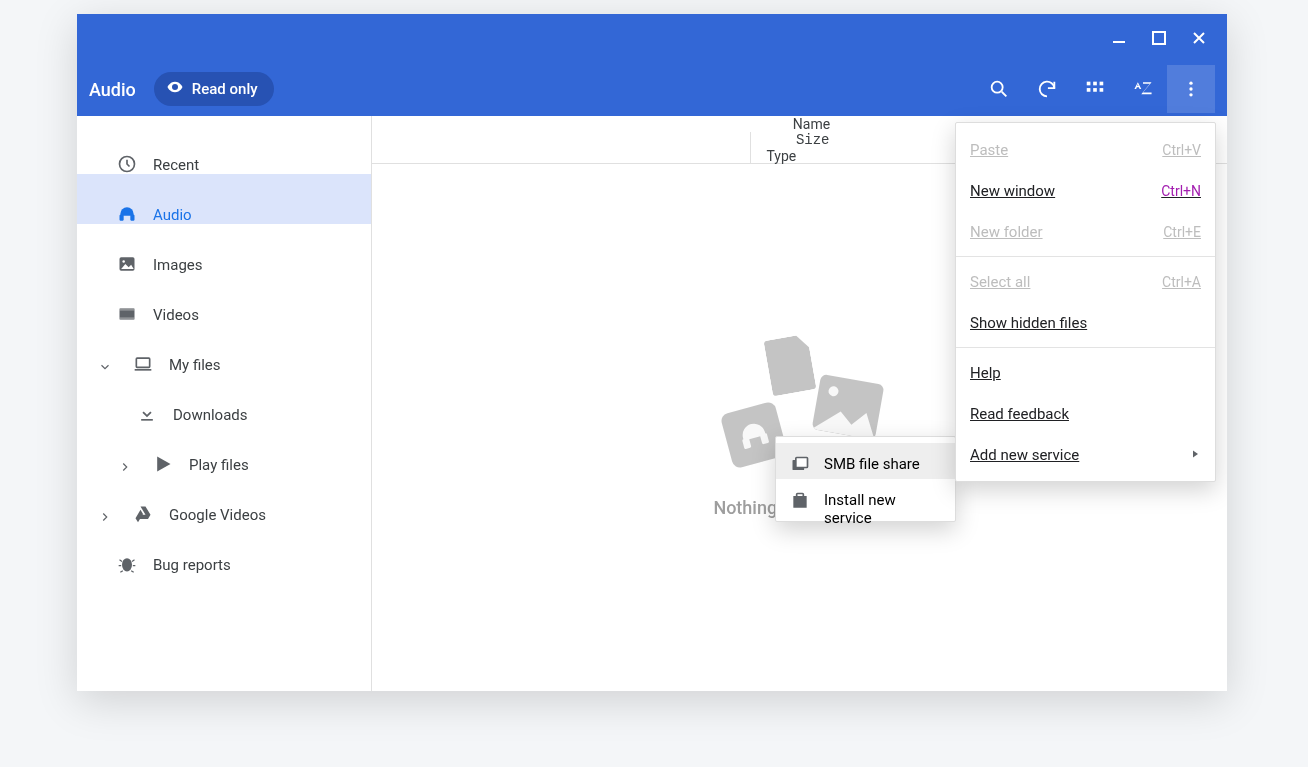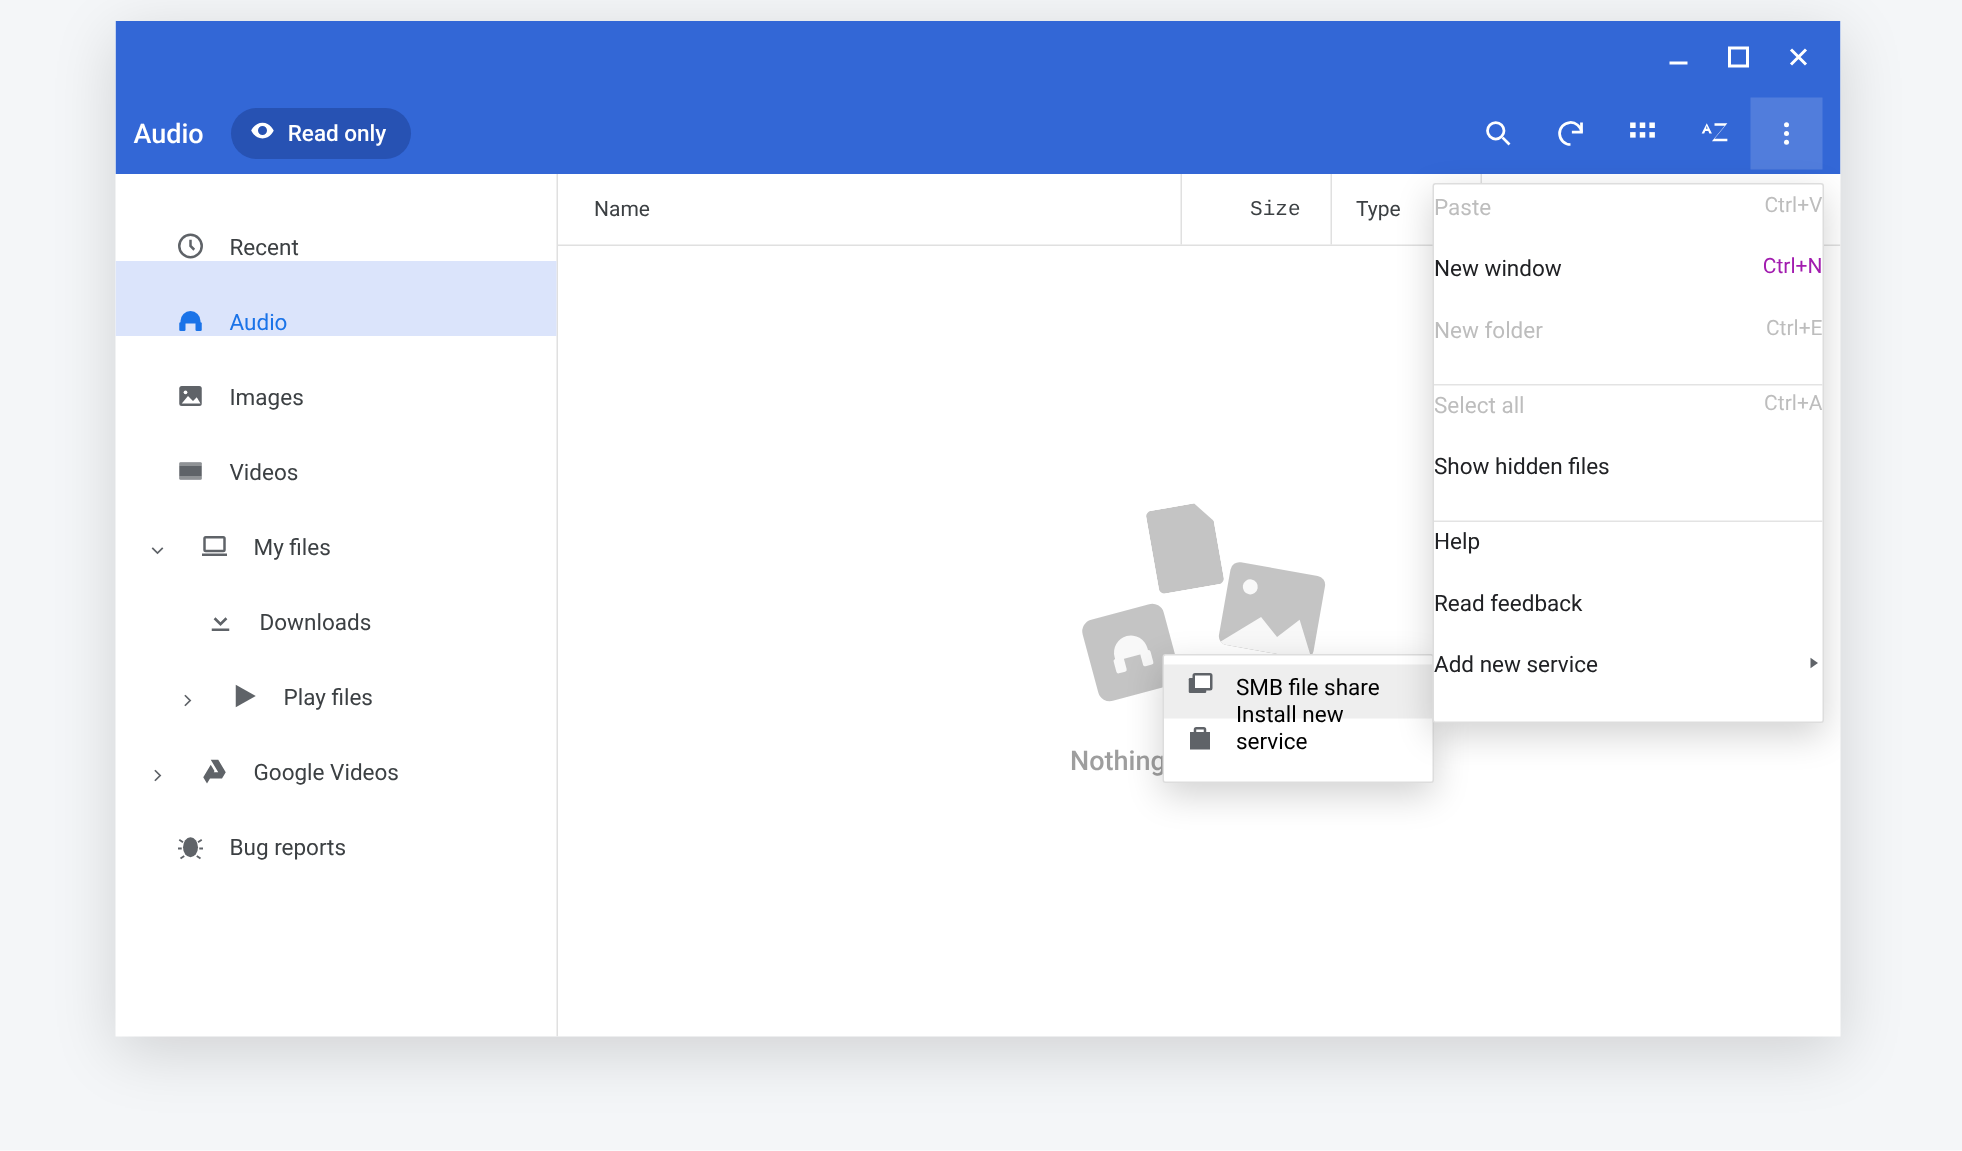--- a/index.html
+++ b/index.html
@@ -96,20 +96,21 @@
   .content {
     flex: 1;
     display: flex; flex-direction: column;
     position: relative;
   }
   .col-header {
     display: flex; height: 48px;
     border-bottom: 1px solid #e0e0e0;
     color: #3c4043; font-size: 14px;
     align-items: center;
+    flex-direction: column;
   }
   .col-header .col-name { flex:1; padding-left: 24px; }
   .col-header .col-size { width: 100px; text-align: right; padding-right: 20px; border-left:1px solid #e0e0e0; height:100%; display:flex; align-items:center; justify-content:flex-end;font-family:Liberation Mono, monospace;}
   .col-header .col-type { width: 100px; padding-left: 16px; border-left:1px solid #e0e0e0; height:100%; display:flex; align-items:center;}
   .col-header .col-mod  { width: 240px; padding-left: 16px; border-left:1px solid #e0e0e0; height:100%; display:flex; align-items:center;}
 
   .empty {
     flex:1;
     display:flex; flex-direction:column;
     align-items:center; justify-content:center;
@@ -139,24 +140,25 @@
     background: #fff;
     border: 1px solid #ddd;
     border-radius: 2px;
     box-shadow: 0 8px 24px rgba(0,0,0,0.18);
     padding: 6px 0;
     color: #202124;
     font-size: 15px;
     z-index: 20;
   }
   .menu .mi {
-    display:flex; 
+    display:flex; align-items:center;
     height: 41px;
-    padding: 0 0;
+    padding: 0 14px;
     cursor: pointer;
+    text-decoration: underline;
   }
   .menu .mi .lbl { flex:1; }
   .menu .mi .sc  { color:#a21caf; font-size:14px; }
   .menu .mi.disabled { color:#bdbdbd; cursor:default; }
   .menu .mi.disabled .sc{ color:#bdbdbd; }
   .menu .sep { height:1px; background:#e3e3e3; margin: 4px 0; }
   .menu .mi .arrow { color:#5f6368; }
 
   .submenu {
     position: absolute;
@@ -165,21 +167,21 @@
     width: 181px;
     background: #fff;
     border: 1px solid #ddd;
     border-radius: 2px;
     box-shadow: 0 8px 24px rgba(0,0,0,0.18);
     padding: 6px 0;
     z-index: 19;
     font-size: 15px;
   }
   .submenu .smi {
-    display:flex; align-items:flex-end;
+    display:flex; align-items:flex-start;
     height: 36px;
     padding: 12px 14px;
     gap: 14px;
     cursor:pointer;
   }
   .submenu .smi.hover { background: #eeeeee; }
   .submenu .smi .ic2 { color:#5f6368; display:flex; }
   .submenu .smi .ic2 svg { display:block; }
 </style>
 </head>

